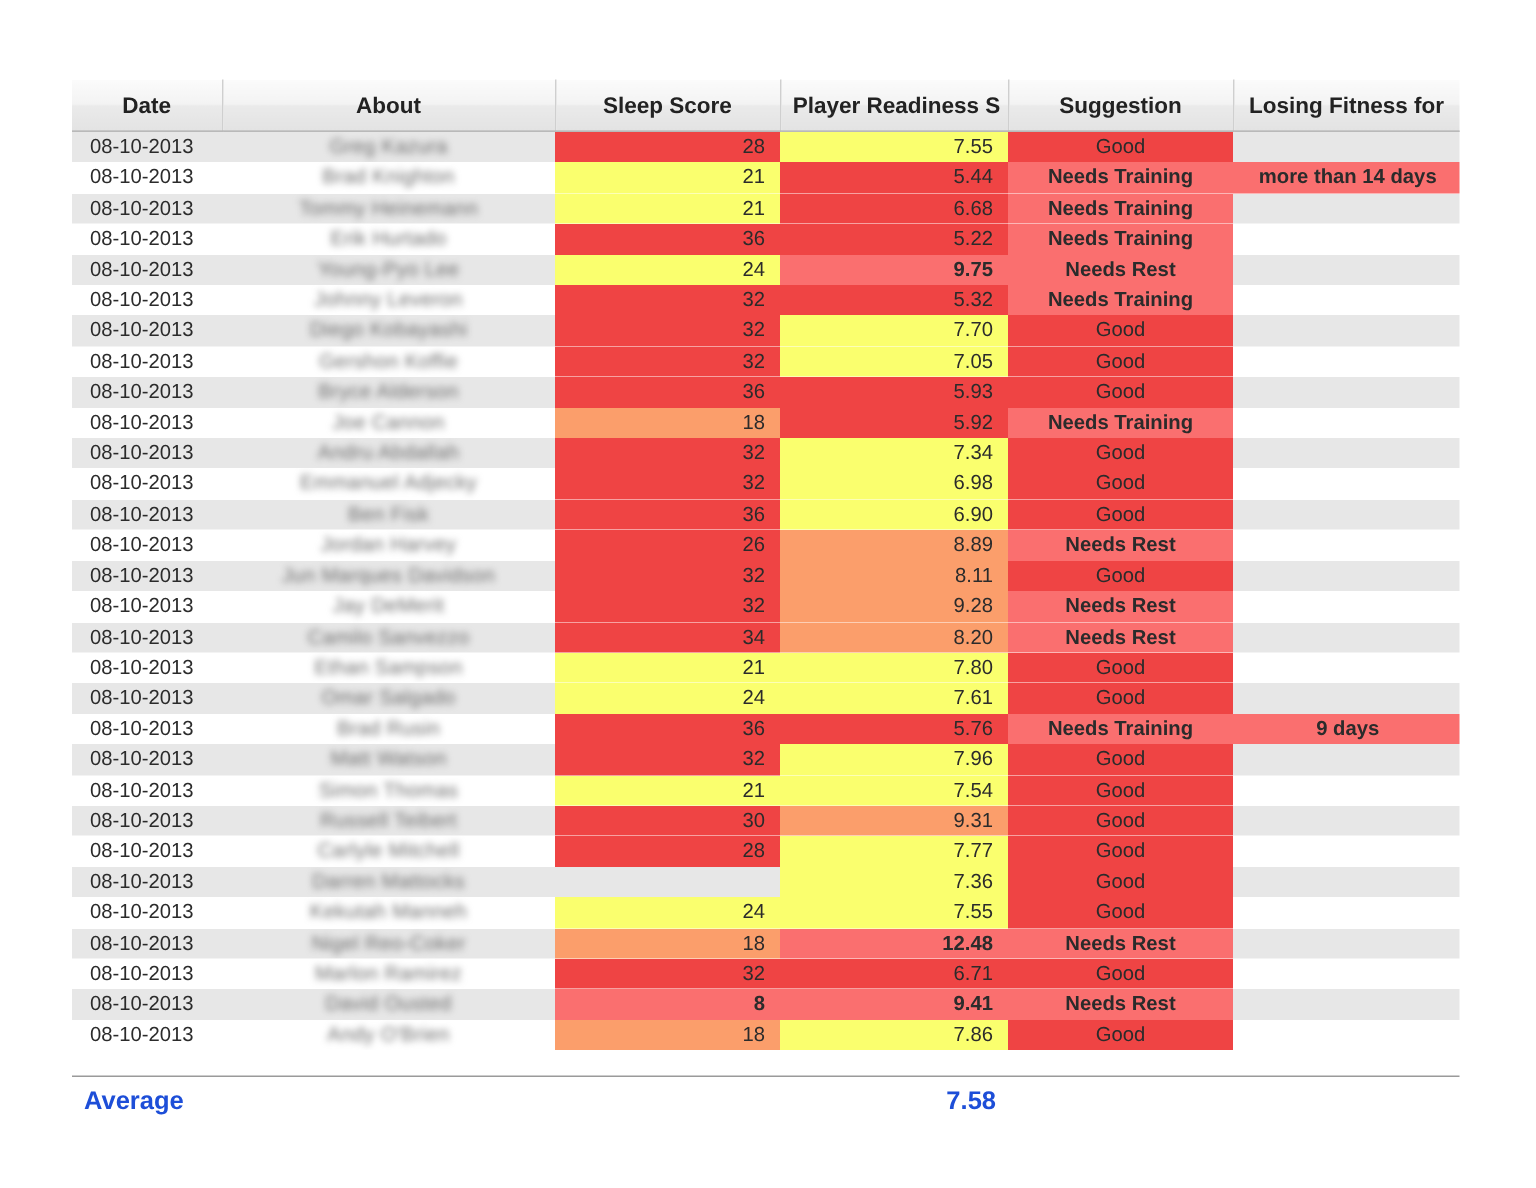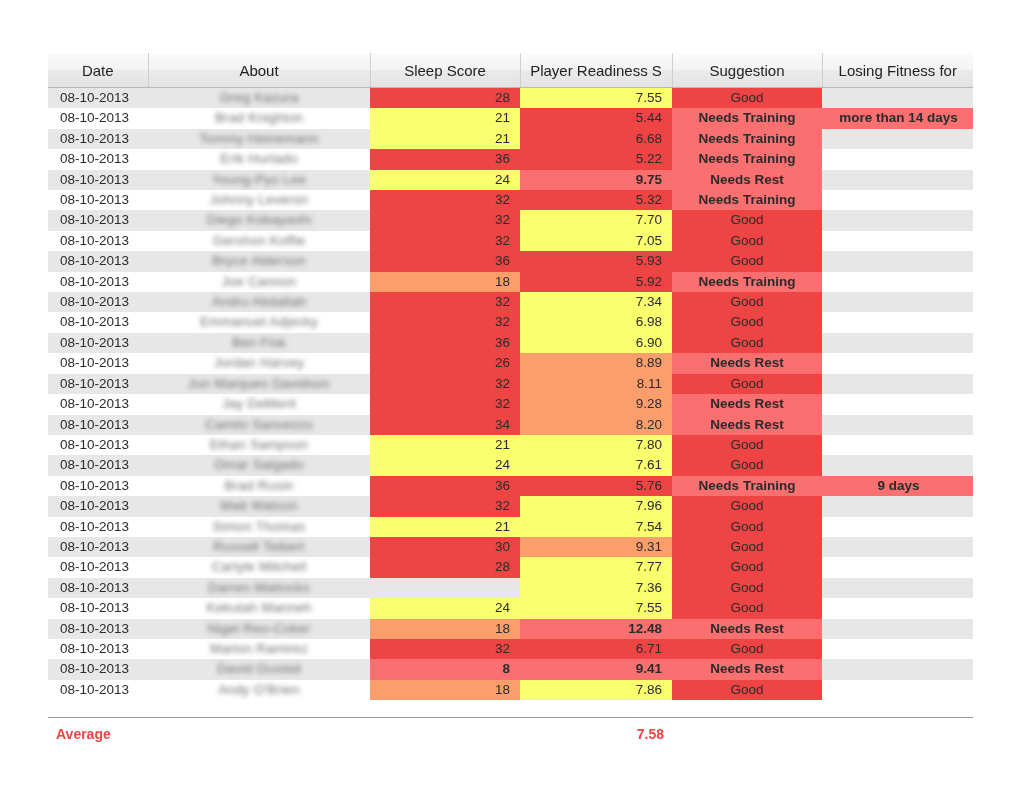--- a/index.html
+++ b/index.html
@@ -28,21 +28,21 @@
     width: 925px;
     font-size: 13.5px;
     color: #2b2b2b;
   }
 
   
   thead th {
     height: 34px;
     padding: 0 8px;
     font-size: 15px;
-    font-weight: normal;
+    font-weight: bold;
     color: #222;
     text-align: center;
     background: linear-gradient(to bottom, #fbfbfb 0%, #f3f3f3 48%, #eaeaea 52%, #e3e3e3 100%);
     border-right: 1px solid #cfcfcf;
     border-bottom: 1px solid #b9b9b9;
     white-space: nowrap;
     overflow: hidden;
   }
   thead th.last { border-right: none; margin-left: 20px; }
 
@@ -86,22 +86,22 @@
   #avg-wrap {
     position: absolute;
     left: 48px;
     top: 717px;
     width: 925px;
   }
   table.avg {
     border-collapse: collapse;
     table-layout: fixed;
     width: 925px;
-    font-size: 14px;
-    color: #ef4444;
+    font-size: 17px;
+    color: #1d4ed8;
   }
   table.avg td {
     height: 32px;
     padding: 0 8px;
     border-top: 1px solid #9a9a9a;
     font-weight: bold;
     white-space: nowrap;
   }
   .avg-label { text-align: left; padding-left: 18px; }
   .avg-blank { }

